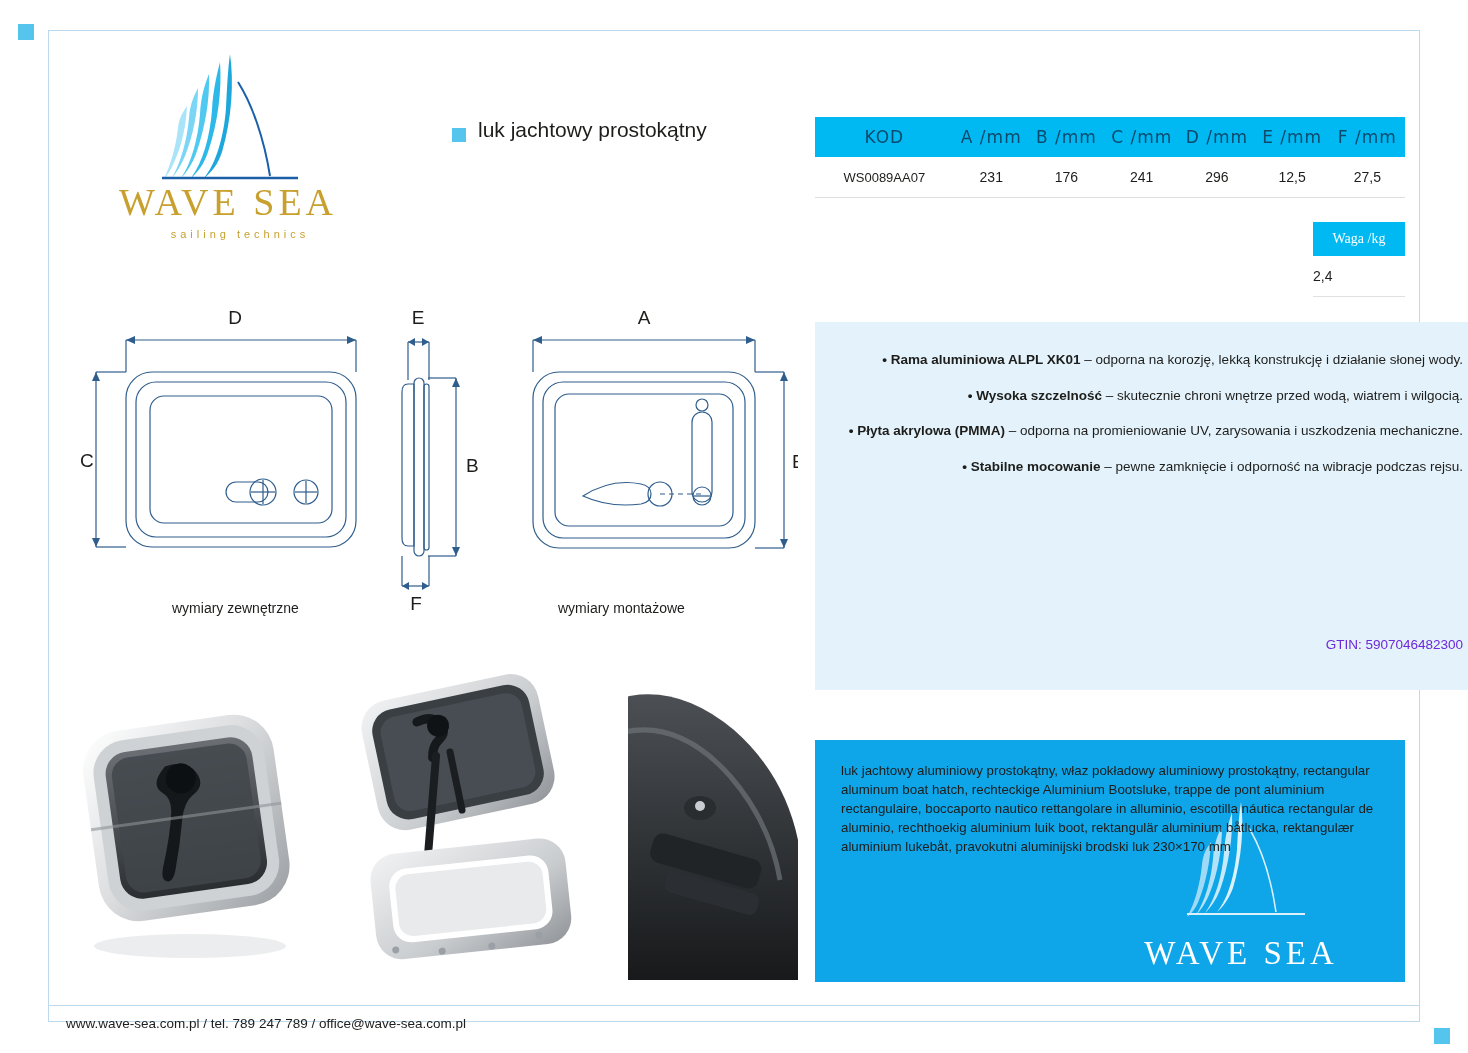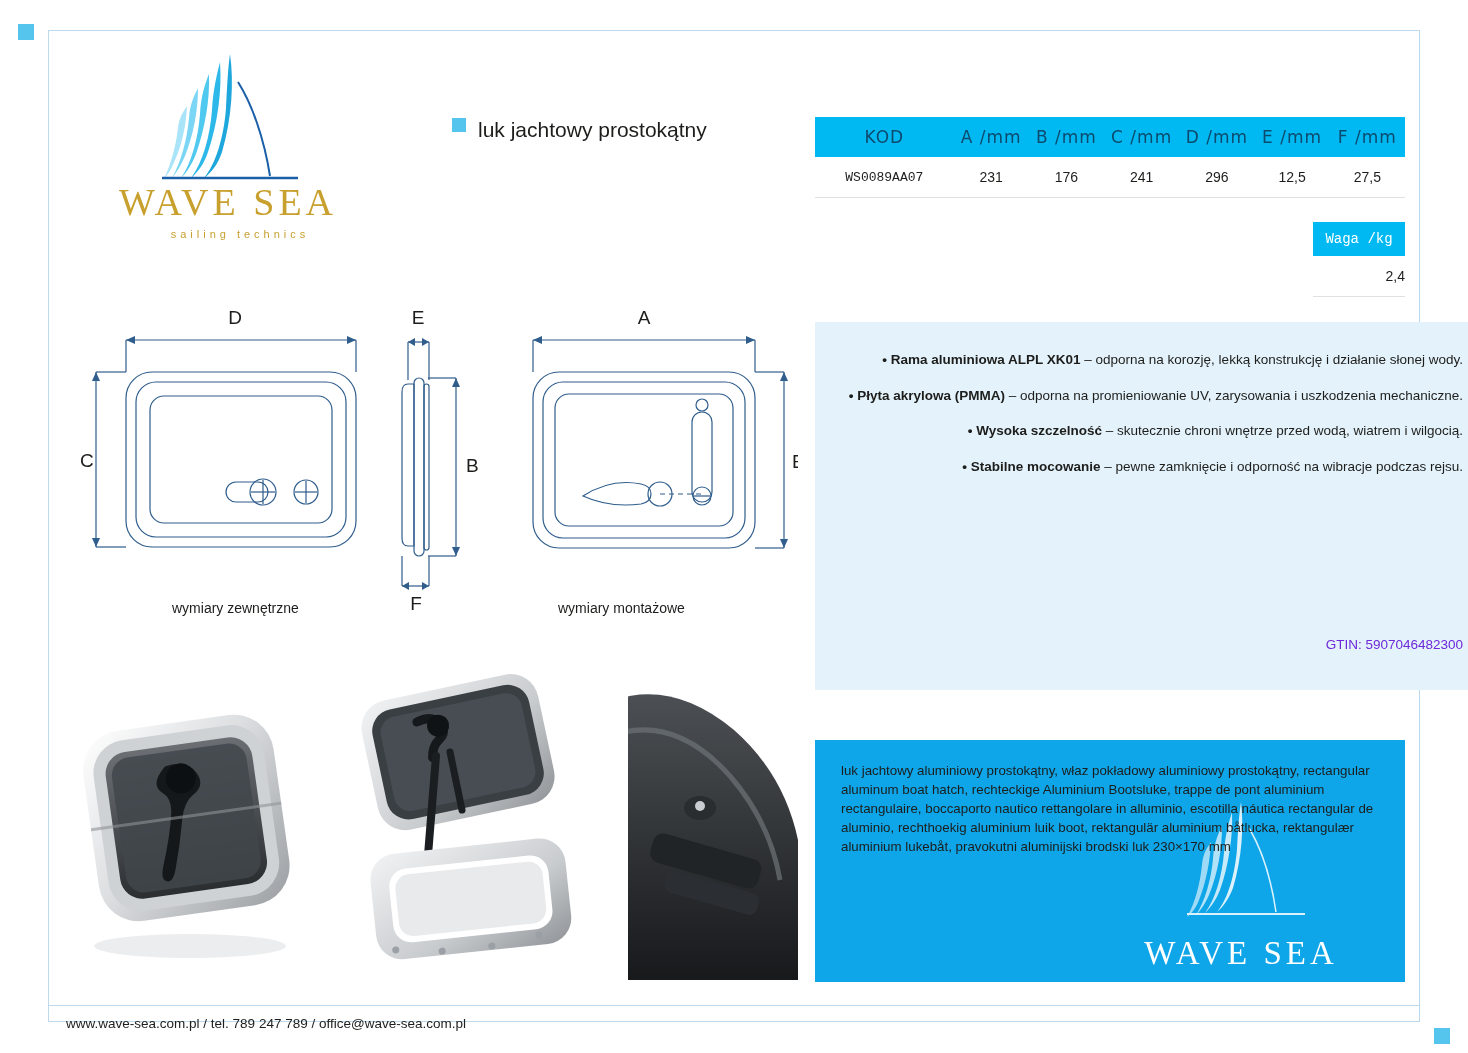--- a/index.html
+++ b/index.html
@@ -71,21 +71,21 @@
     color: #c8a02e;
     font-family: "Liberation Sans", sans-serif;
   }
 
   
   .title-row {
     position: absolute;
     left: 452px;
     top: 118px;
     display: flex;
-    align-items: flex-start;
+    align-items: flex-end;
     gap: 12px;
   }
   .title-sq {
     width: 14px;
     height: 14px;
     background: #56c5ee;
     display: inline-block;
   }
   .title-text {
     font-size: 21px;
@@ -110,41 +110,41 @@
     text-align: center;
     letter-spacing: 1px;
   }
   .dim-table td {
     font-size: 14px;
     color: #1d1d1b;
     text-align: center;
     padding: 12px 0;
     border-bottom: 1px solid #e0e0e0;
   }
-  .dim-table td:first-child { font-size: 13px; font-family: Liberation Mono, monospace; }
+  .dim-table td:first-child { font-size: 13px; }
 
   .weight-table {
     position: absolute;
     left: 1313px;
     top: 222px;
     width: 92px;
     border-collapse: collapse;
   }
   .weight-table th {
     background: #00b9f2;
     color: #ffffff;
     font-size: 14px;
     font-weight: normal;
-    font-family: Liberation Mono, monospace;
+    font-family: Liberation Serif, serif;
     padding: 9px 0;
     text-align: center;
   }
   .weight-table td {
     font-size: 14px;
-    text-align: right;
+    text-align: left;
     padding: 12px 0;
     border-bottom: 1px solid #e0e0e0;
   }
 
   
   .drawings {
     position: absolute;
     left: 78px;
     top: 300px;
     width: 720px;
@@ -401,24 +401,24 @@
   </svg>
 
   <div class="cap cap1">wymiary zewnętrzne</div>
   <div class="cap cap2">wymiary montażowe</div>
 
   <div class="features">
     <div class="feat">
       <b>• Rama aluminiowa ALPL XK01</b><span> – odporna na korozję, lekką konstrukcję i działanie słonej wody.</span>
     </div>
     <div class="feat">
-      <b>• Płyta akrylowa (PMMA)</b><span> – odporna na promieniowanie UV, zarysowania i uszkodzenia mechaniczne.</span>
+      <b>• Wysoka szczelność</b><span> – skutecznie chroni wnętrze przed wodą, wiatrem i wilgocią.</span>
     </div>
     <div class="feat">
-      <b>• Wysoka szczelność</b><span> – skutecznie chroni wnętrze przed wodą, wiatrem i wilgocią.</span>
+      <b>• Płyta akrylowa (PMMA)</b><span> – odporna na promieniowanie UV, zarysowania i uszkodzenia mechaniczne.</span>
     </div>
     <div class="feat">
       <b>• Stabilne mocowanie</b><span> – pewne zamknięcie i odporność na wibracje podczas rejsu.</span>
     </div>
     <div class="gtin">GTIN: 5907046482300</div>
   </div>
 
   <div class="photos">
 
     <svg class="photo ph1" viewBox="0 0 250 320">

